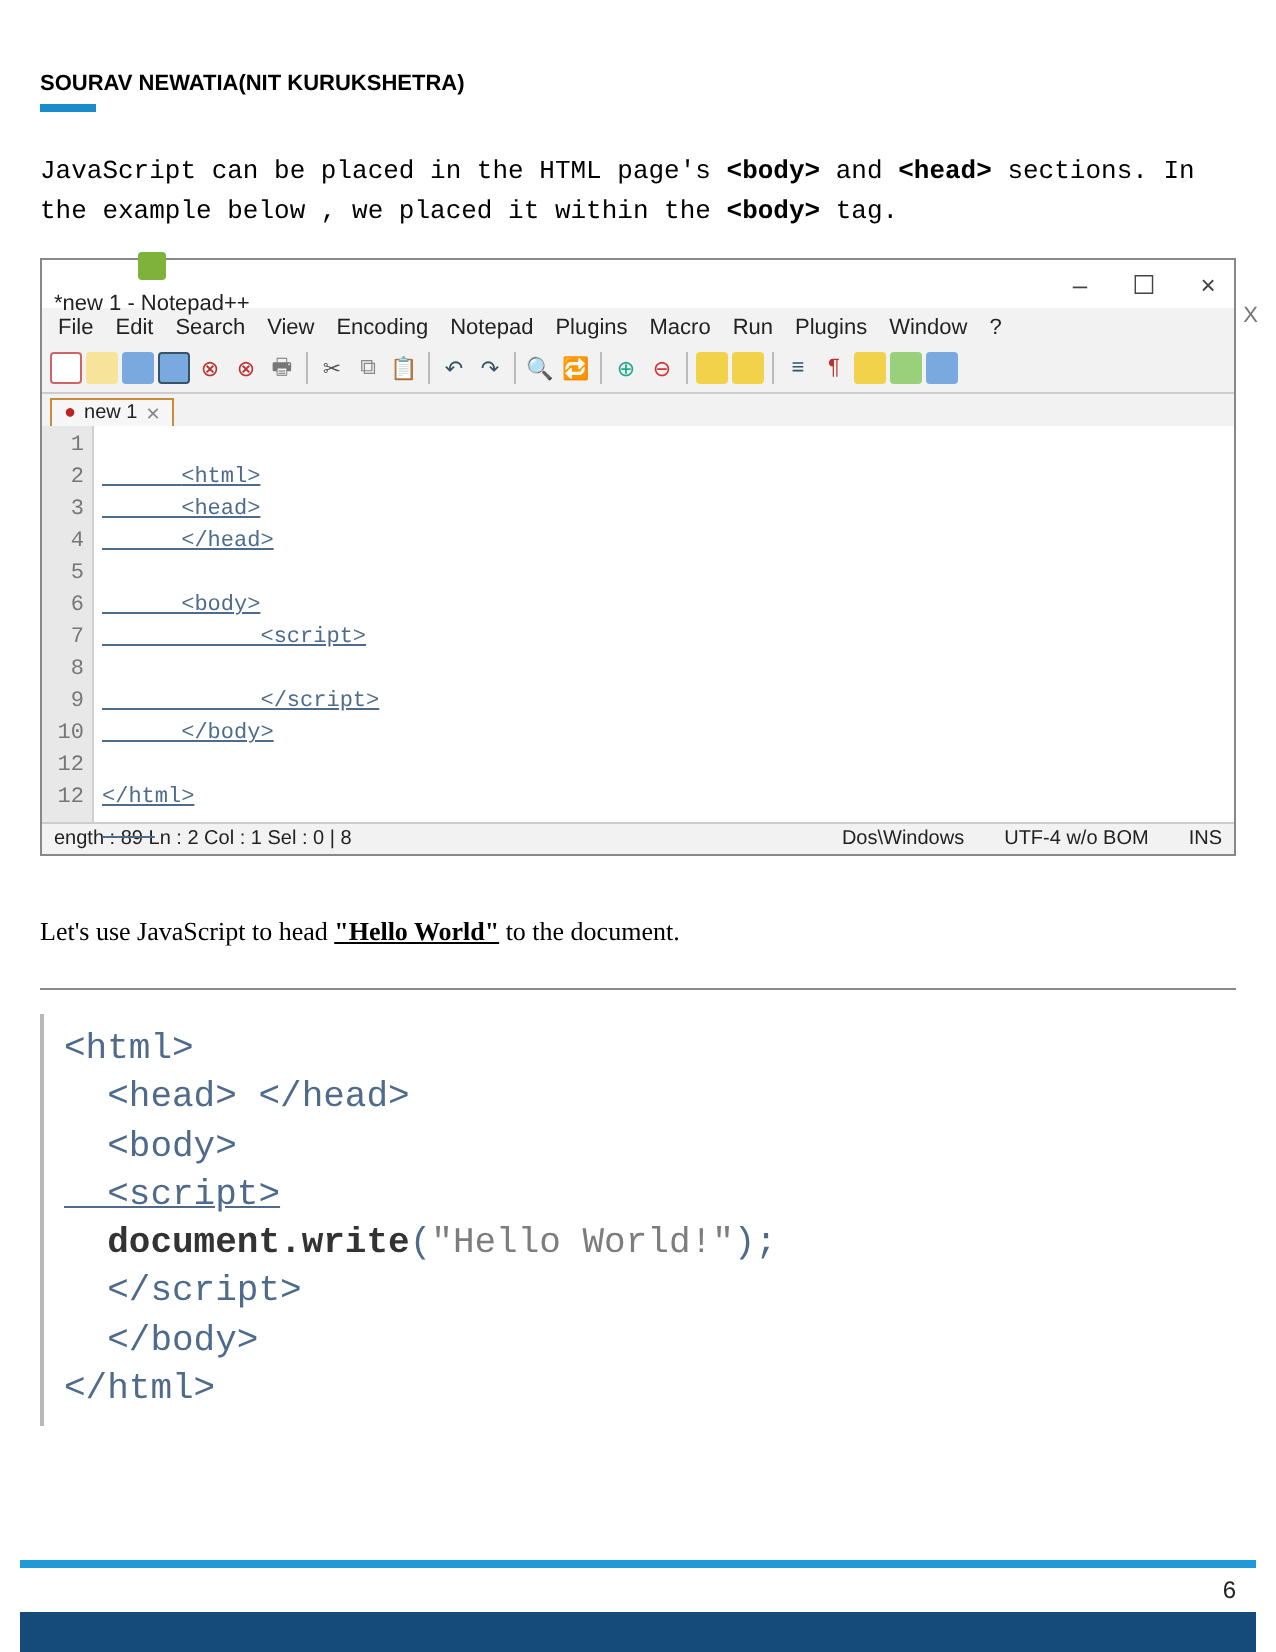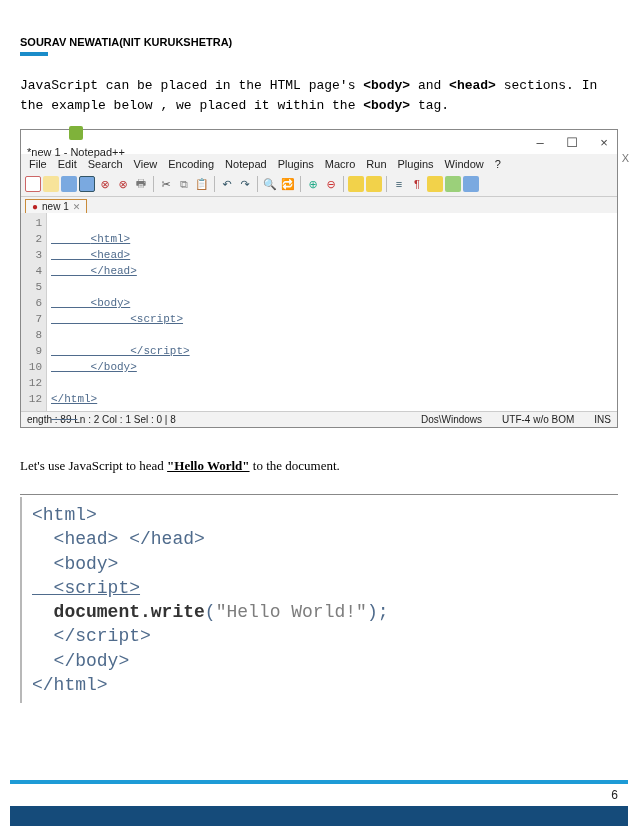--- a/index.html
+++ b/index.html
@@ -130,21 +130,21 @@
   .npp-status .grp { display:flex; gap:20px; }
   .mid-text {
     padding: 30px 20px 10px 20px;
     font-size: 13px;
     font-family: Georgia, serif;
   }
   .mid-text .hw { font-weight: bold; text-decoration: underline; }
   .code2-wrap {
     margin: 10px 20px 0 20px;
     border-top: 1px solid #888;
-    padding-top: 2px;
+    padding-top: 12px;
   }
   .code2 {
     border-left: 2px solid #b8b8b8;
     padding: 6px 6px 6px 10px;
     font-family: Consolas, "Courier New", monospace;
     color: #4f6b8c;
     font-size: 18px;
     line-height: 1.35;
     white-space: pre;
   }

